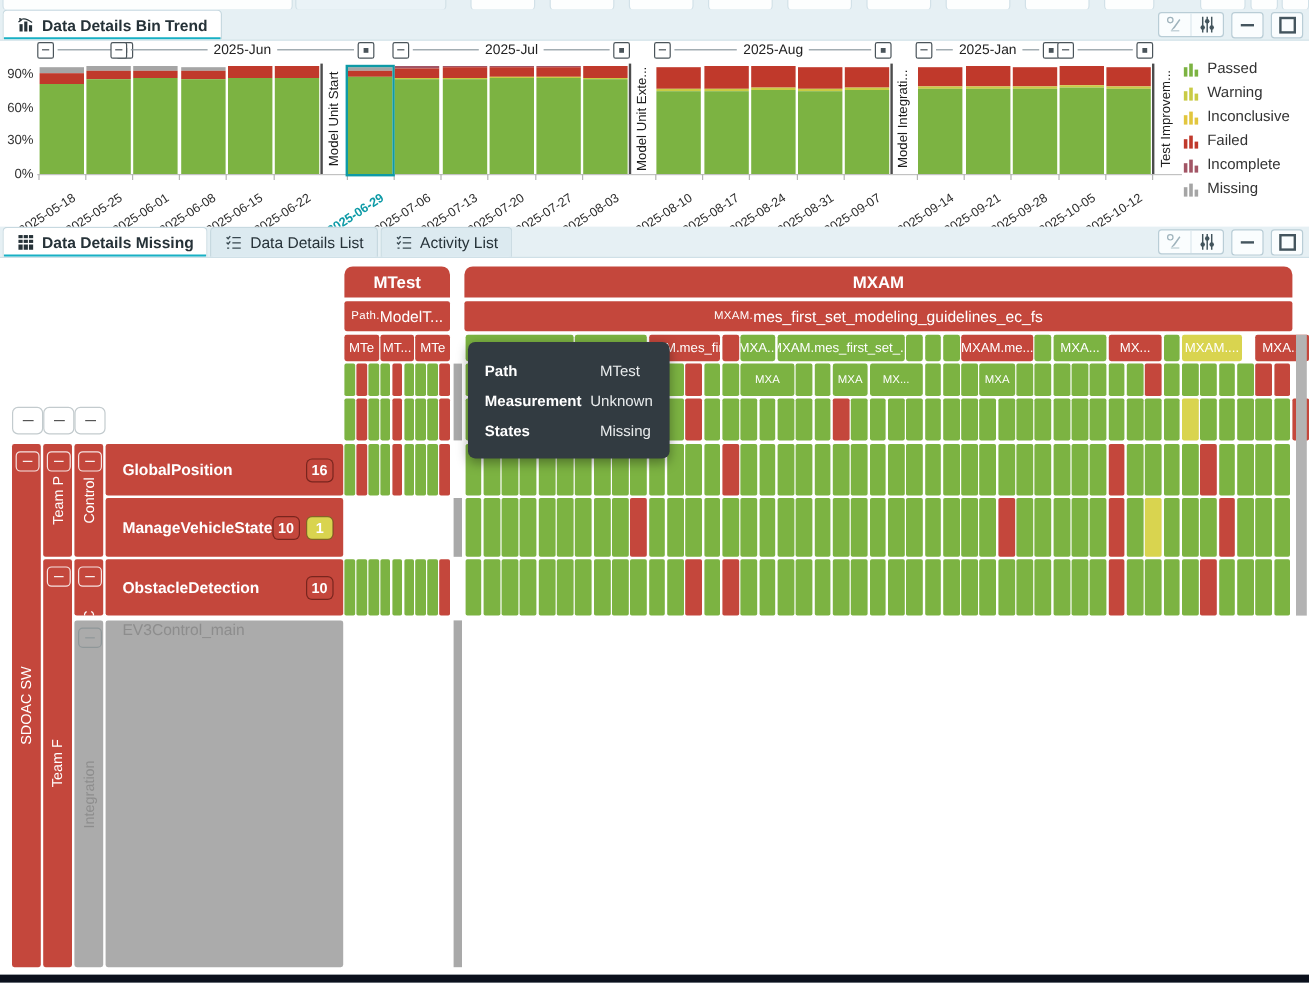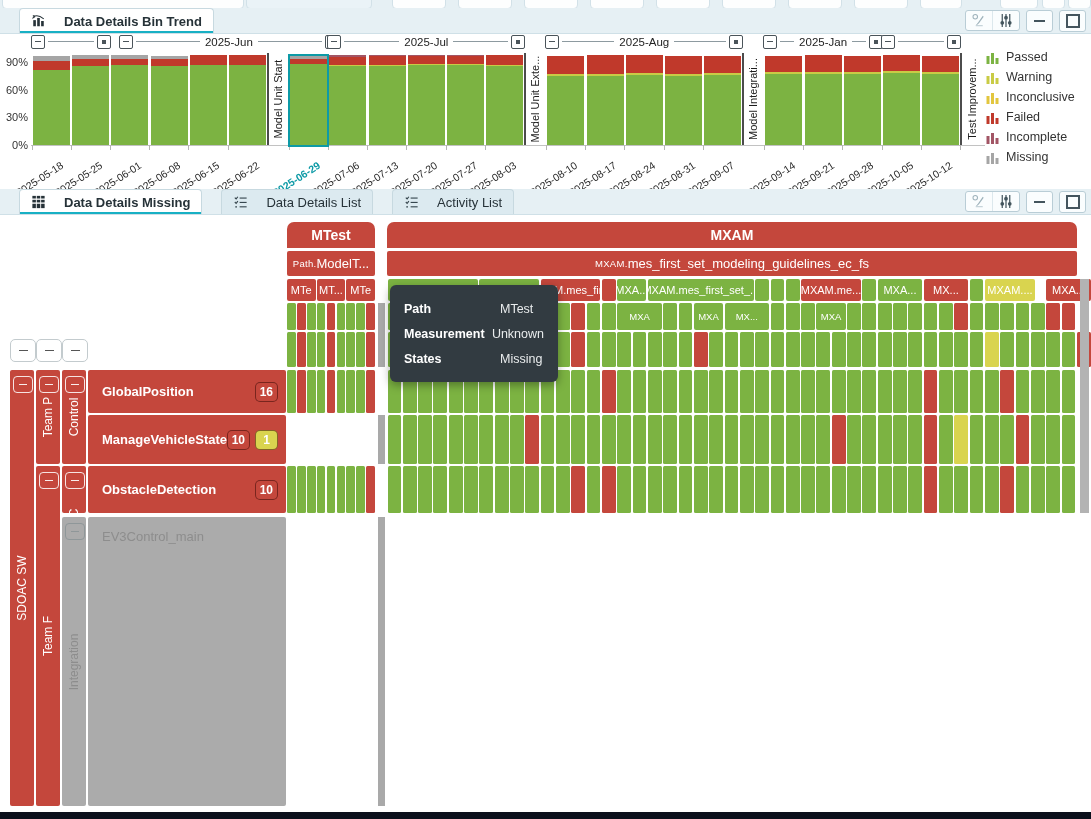--- a/index.html
+++ b/index.html
@@ -1,20 +1,20 @@
 <!DOCTYPE html>
 <html><head>
 <meta charset="utf-8">
 <style>
   html,body{margin:0;padding:0}
   body{width:1091px;height:819px;background:#e6f0f4;font-family:"Liberation Sans",sans-serif;overflow:hidden;position:relative}
   .top-strip{position:relative;height:8px;overflow:hidden;background:#e6f0f4}
   .ghost{position:absolute;top:-7px;height:14px;background:#fdfefe;border:1px solid #d2e1e8;border-radius:4px}
   .tabbar{height:25px;display:flex;align-items:stretch;background:#e6f0f4;border-bottom:1px solid #cfe0e7;position:relative}
-  .tab{display:flex;align-items:center;gap:18px;padding:0 11px;background:#dceaf0;border:1px solid #c7d9e0;border-bottom:none;font-size:13px;color:#263238;border-top-left-radius:4px;border-top-right-radius:4px;margin-left:19px;cursor:pointer;white-space:nowrap}
+  .tab{display:flex;align-items:center;gap:6px;padding:0 11px;background:#dceaf0;border:1px solid #c7d9e0;border-bottom:none;font-size:13px;color:#263238;border-top-left-radius:4px;border-top-right-radius:4px;margin-left:2px;cursor:pointer;white-space:nowrap}
   .tab.active{background:#ffffff;font-weight:700;box-shadow:inset 0 -2px 0 #18b0c4}
   .rbtns{margin-left:auto;display:flex;align-items:center;gap:6px;padding-right:5px}
   .btngroup{display:flex;border:1px solid #b9cdd6;border-radius:3px;overflow:hidden;background:#fafdfe}
   .ibtn{width:26px;height:19px;display:flex;align-items:center;justify-content:center;border-right:1px solid #dce8ed;cursor:pointer}
   .ibtn:last-child{border-right:none}
   .winbtn{width:25px;height:20px;border:1px solid #b9cdd6;border-radius:3px;background:#fafdfe;display:flex;align-items:center;justify-content:center;cursor:pointer}
   .glyph-minus{width:11px;height:0;border-top:2px solid #44555e}
   .glyph-square{width:10px;height:10px;border:2px solid #44555e}
   .chart-panel{position:relative;height:155px;background:#fff;overflow:hidden}
   .heat-panel{position:relative;height:597px;background:#fff;overflow:hidden}
@@ -123,21 +123,21 @@
 <div class="chart-panel" id="chartPanel">
     <div class="mgroup" style="left: 31px; width: 80.2px;">
       <div class="mico">
         <div class="mi"></div>
       </div>
       <div class="mline"></div>
       <div class="mico">
         <div class="sq"></div>
       </div>
     </div>
-    <div class="mgroup" style="left: 119px; width: 219.8px;">
+    <div class="mgroup" style="left: 92px; width: 219.8px;">
       <div class="mico">
         <div class="mi"></div>
       </div>
       <div class="mline"></div>
       <div class="mlabel">2025-Jun</div>
       <div class="mline"></div>
       <div class="mico">
         <div class="sq"></div>
       </div>
     </div>
@@ -831,21 +831,21 @@
     <div class="abs" style="left: 923.7px; top: 251px; width: 13.8px; height: 47px; background: rgb(196, 71, 60); border-radius: 1.5px;"></div>
     <div class="abs" style="left: 939.02px; top: 251px; width: 13.8px; height: 47px; background: rgb(124, 179, 66); border-radius: 1.5px;"></div>
     <div class="abs" style="left: 954.34px; top: 251px; width: 13.8px; height: 47px; background: rgb(124, 179, 66); border-radius: 1.5px;"></div>
     <div class="abs" style="left: 969.66px; top: 251px; width: 13.8px; height: 47px; background: rgb(124, 179, 66); border-radius: 1.5px;"></div>
     <div class="abs" style="left: 984.98px; top: 251px; width: 13.8px; height: 47px; background: rgb(124, 179, 66); border-radius: 1.5px;"></div>
     <div class="abs" style="left: 1000.3px; top: 251px; width: 13.8px; height: 47px; background: rgb(196, 71, 60); border-radius: 1.5px;"></div>
     <div class="abs" style="left: 1015.62px; top: 251px; width: 13.8px; height: 47px; background: rgb(124, 179, 66); border-radius: 1.5px;"></div>
     <div class="abs" style="left: 1030.94px; top: 251px; width: 13.8px; height: 47px; background: rgb(124, 179, 66); border-radius: 1.5px;"></div>
     <div class="abs" style="left: 1046.26px; top: 251px; width: 13.8px; height: 47px; background: rgb(124, 179, 66); border-radius: 1.5px;"></div>
     <div class="abs" style="left: 1061.58px; top: 251px; width: 13.8px; height: 47px; background: rgb(124, 179, 66); border-radius: 1.5px;"></div>
-    <div class="rowlab" style="left: 88px; top: 302px; width: 198px; height: 289px; background: rgb(171, 171, 171); border-radius: 2px; align-items: flex-start; padding-top: 12px;">
+    <div class="rowlab" style="left: 88px; top: 302px; width: 198px; height: 289px; background: rgb(171, 171, 171); border-radius: 2px; align-items: flex-start; ">
       <span style="color: rgb(141, 141, 141); font-weight: 400;">EV3Control_main</span>
     </div>
     <div class="abs" style="left: 378px; top: 302px; width: 7px; height: 289px; background: rgb(169, 169, 169);"></div>
     <div class="tooltip" style="left: 390px; top: 70px; width: 140px;">
       <div class="trow">
         <div class="tl">Path</div>
         <div class="tv">MTest</div>
       </div>
       <div class="trow">
         <div class="tl">Measurement</div>

